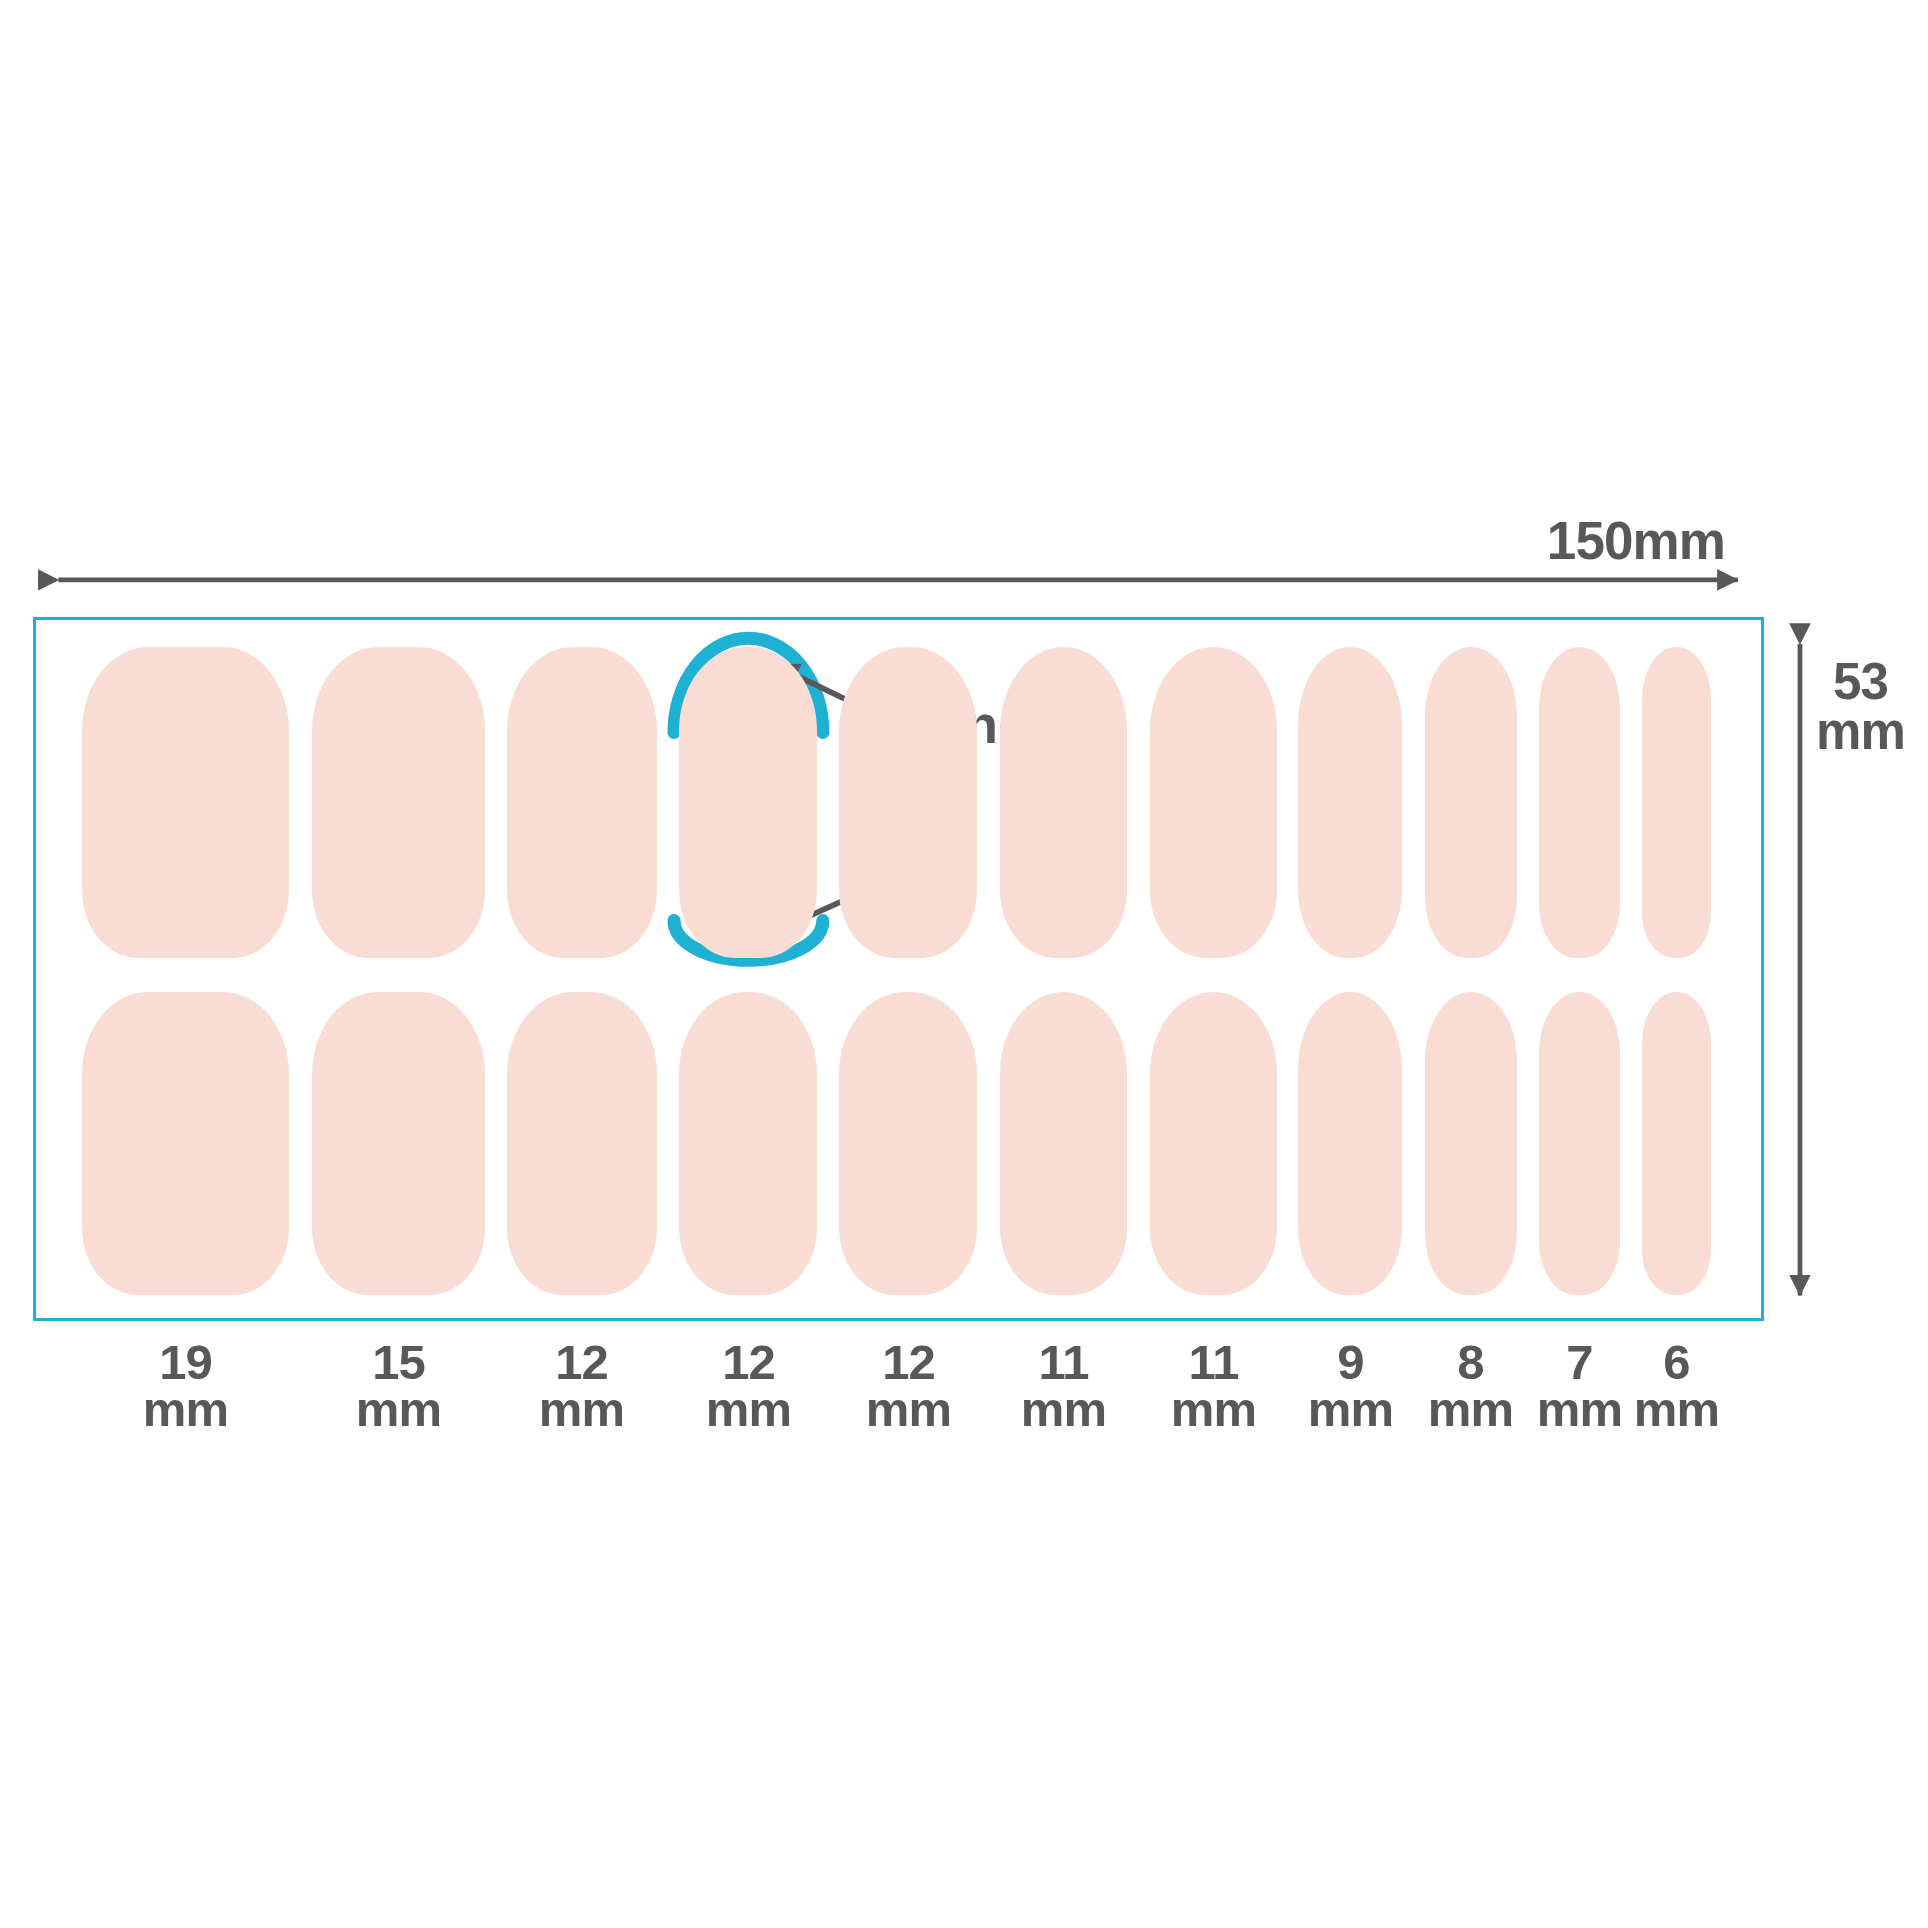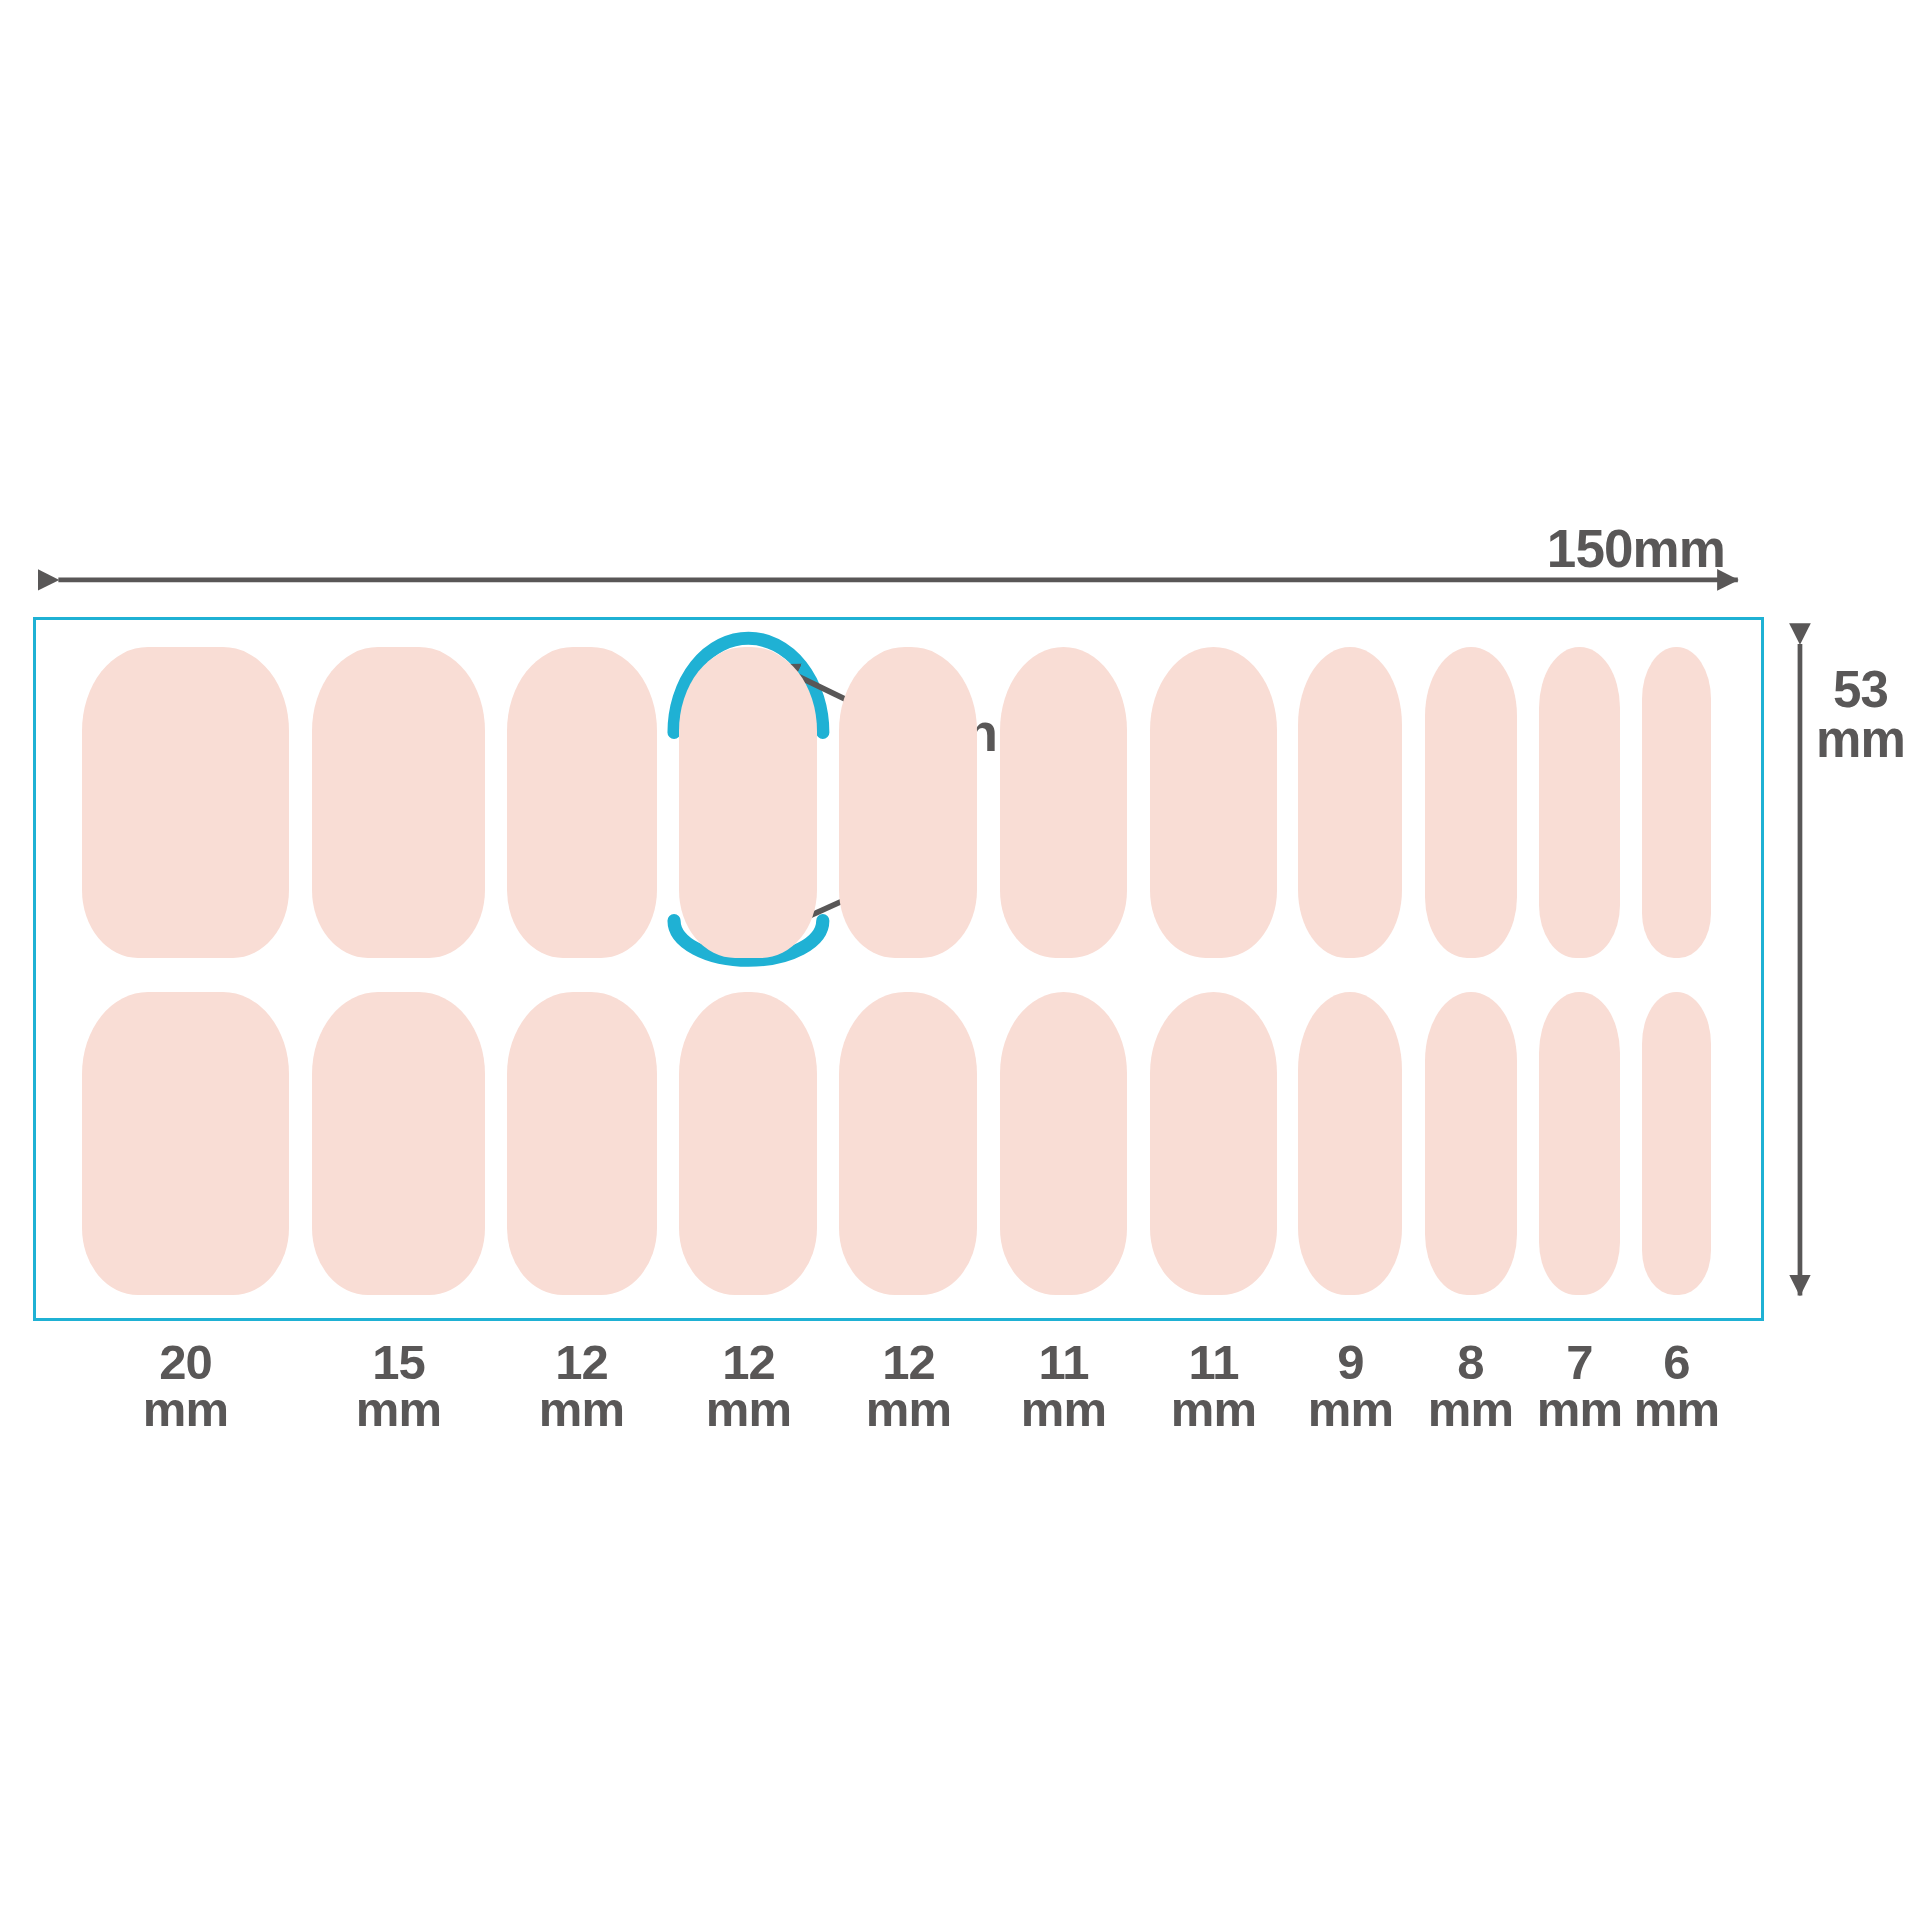--- a/index.html
+++ b/index.html
@@ -14,21 +14,20 @@
   #mGray path{fill:var(--gray);}
   #mCyan path{fill:var(--accent);}
   #sheet{
     position:absolute;left:33px;top:617px;width:1731px;height:704px;
     border:3.8px solid var(--accent);box-sizing:border-box;background:transparent;
   }
   .nail{position:absolute;background:var(--pink);}
   .dimtext{
     position:absolute;color:var(--gray);font-weight:bold;letter-spacing:-0.9px;
     white-space:nowrap;
-    margin-top:8px;
   }
   .two-line{text-align:center;line-height:50px;font-size:51px;}
   .two-line span{display:block;}
   .col-label{
     position:absolute;color:var(--gray);font-weight:bold;text-align:center;
     font-size:49px;line-height:47px;letter-spacing:-0.9px;
   }
   .col-label span{display:block;}
 </style>
 </head>
@@ -87,21 +86,21 @@
     <span>mm</span>
   </div>
 
   <div class="dimtext" style="left:878px;top:693px;font-size:54px;letter-spacing:0;">round</div>
 
   <div class="dimtext" style="left:893px;top:853px;font-size:54px;letter-spacing:0;">flat</div>
 
 <div class="nail" style="left: 82px; top: 647px; width: 207px; height: 311px; border-radius: 66px 66px 56px 56px / 84px 84px 68px 68px;"></div>
     <div class="nail" style="left: 82px; top: 992px; width: 207px; height: 303px; border-radius: 66px 66px 56px 56px / 82px 82px 67px 67px;"></div>
     <div class="col-label" style="left: 110px; top: 1339px; width: 151px;">
-      <span>20</span>
+      <span>19</span>
       <span>mm</span>
     </div>
     <div class="nail" style="left: 312px; top: 647px; width: 173px; height: 311px; border-radius: 66px 66px 56px 56px / 84px 84px 68px 68px;"></div>
     <div class="nail" style="left: 312px; top: 992px; width: 173px; height: 303px; border-radius: 66px 66px 56px 56px / 82px 82px 67px 67px;"></div>
     <div class="col-label" style="left: 323px; top: 1339px; width: 151px; text-align: center;">
       <span>15</span>
       <span>mm</span>
     </div>
     <div class="nail" style="left: 507px; top: 647px; width: 150px; height: 311px; border-radius: 66px 66px 56px 56px / 84px 84px 68px 68px;"></div>
     <div class="nail" style="left: 507px; top: 992px; width: 150px; height: 303px; border-radius: 66px 66px 56px 56px / 82px 82px 67px 67px;"></div>

